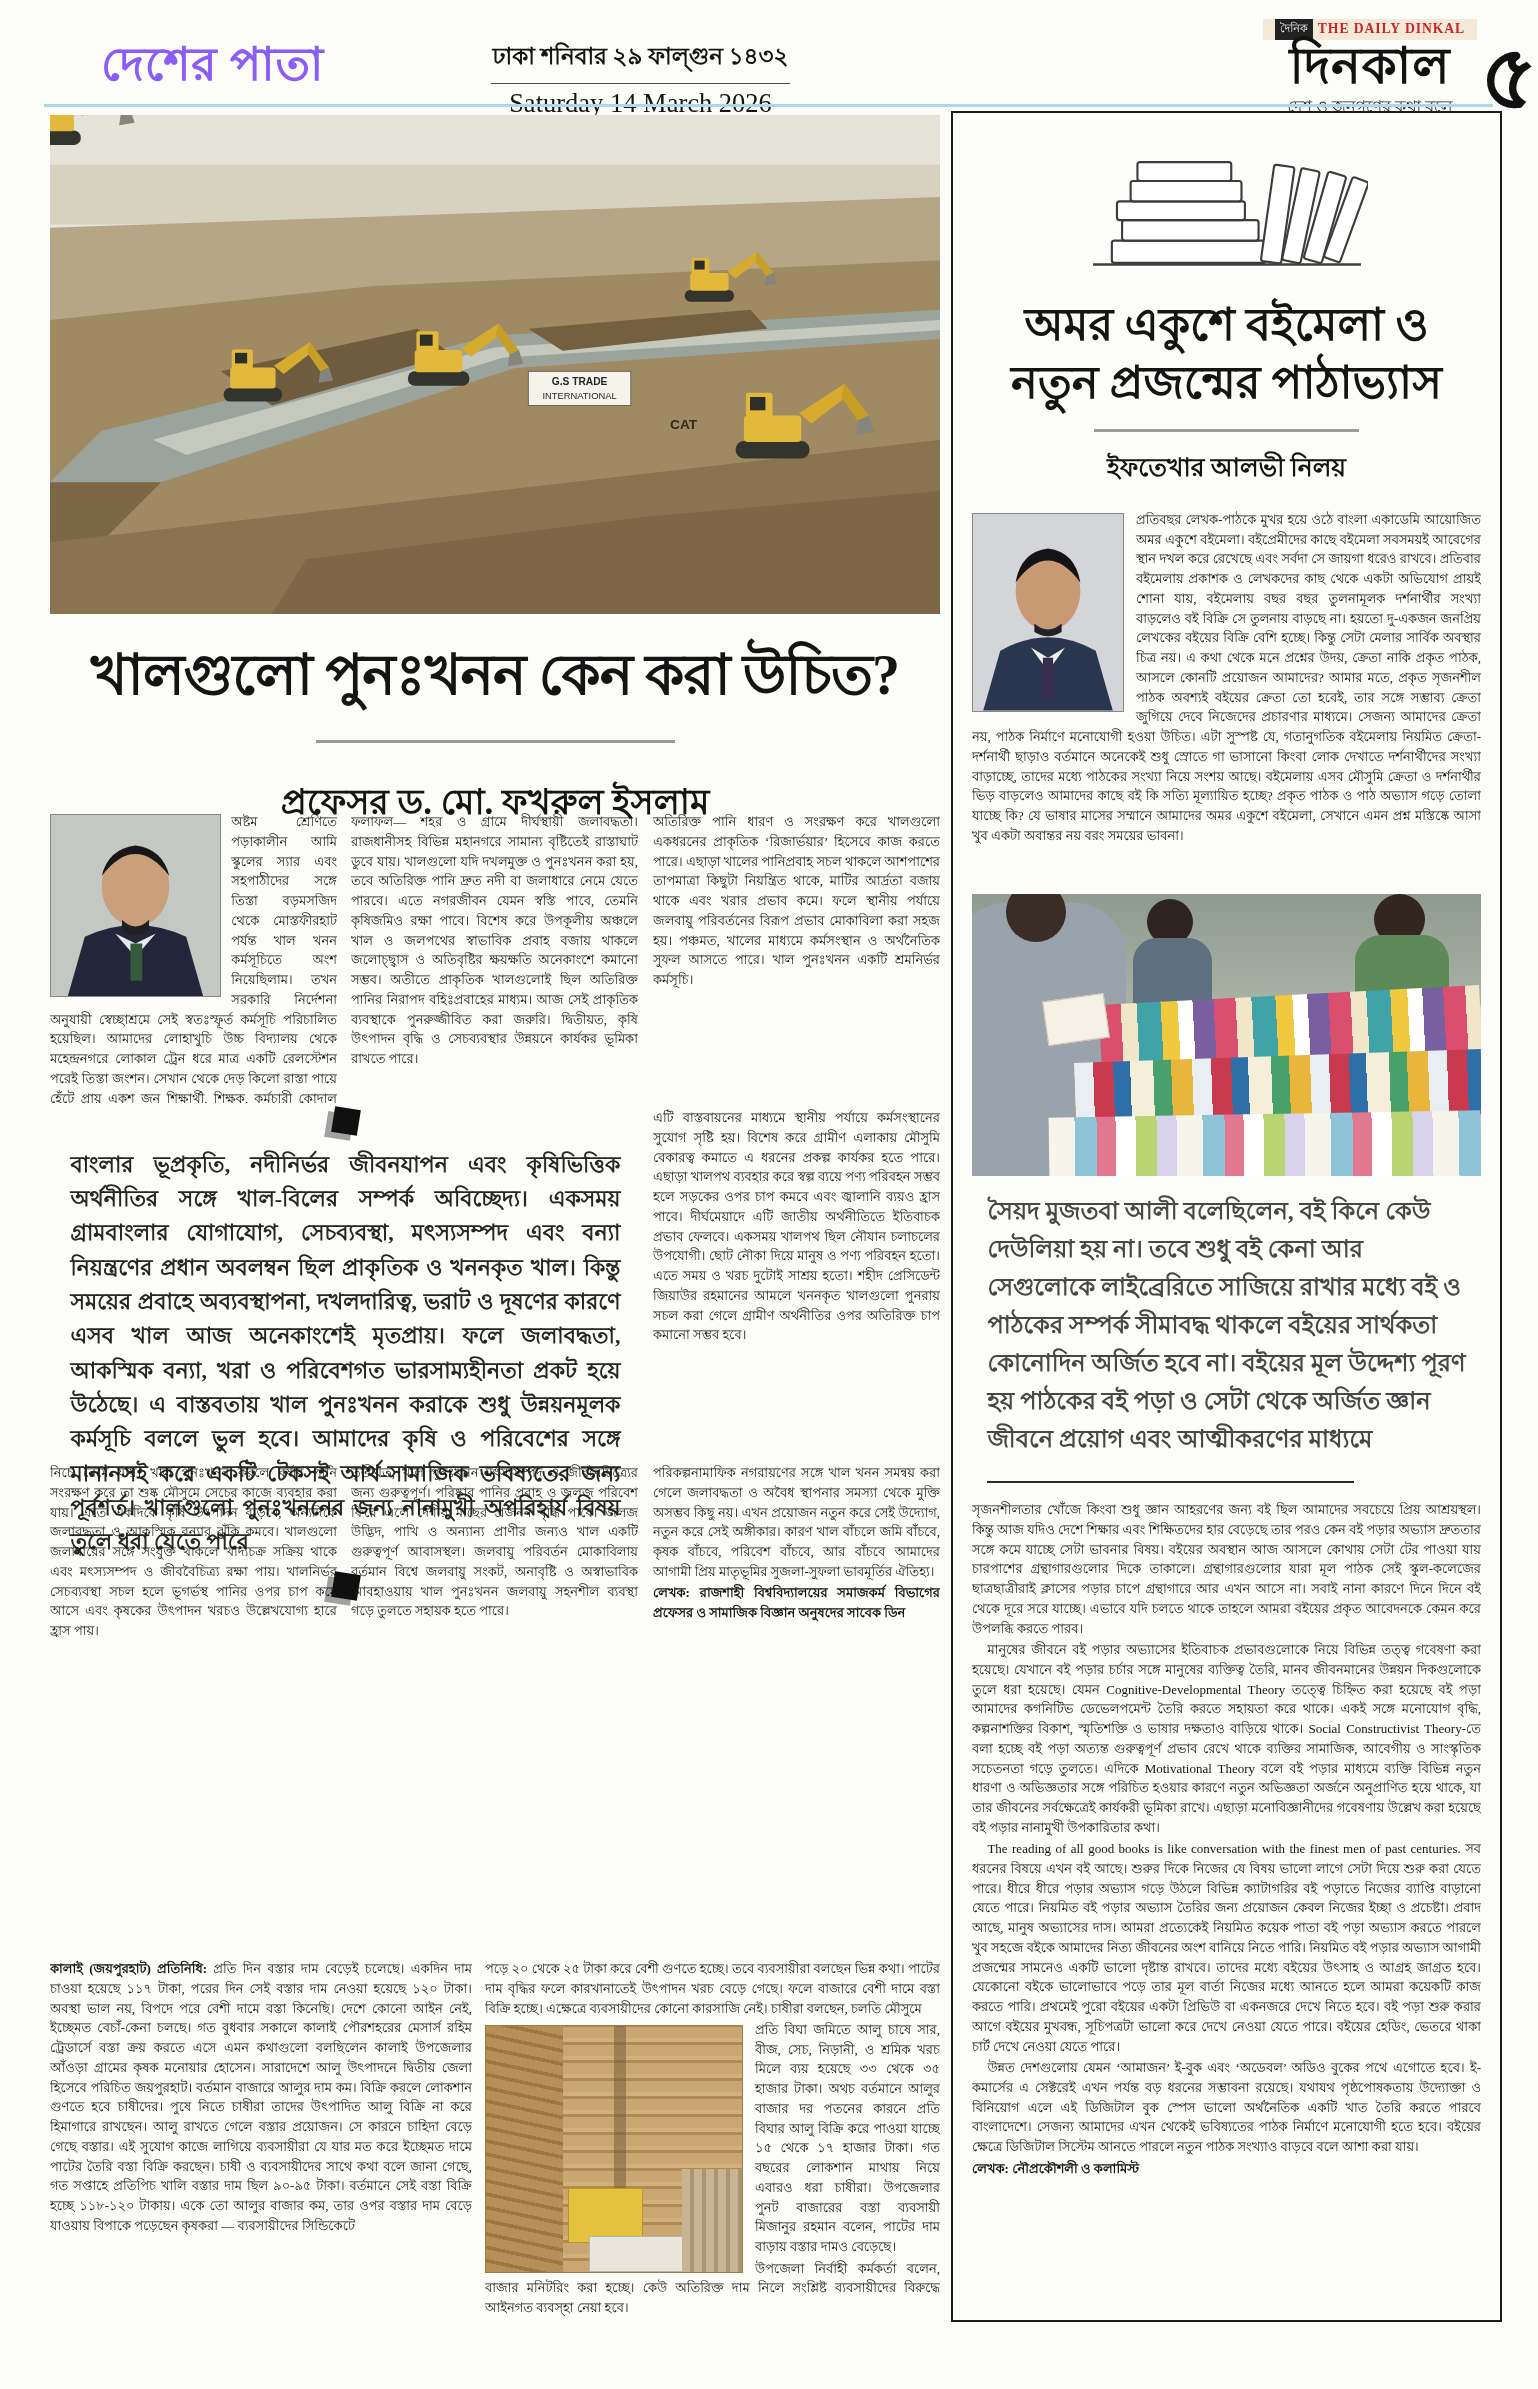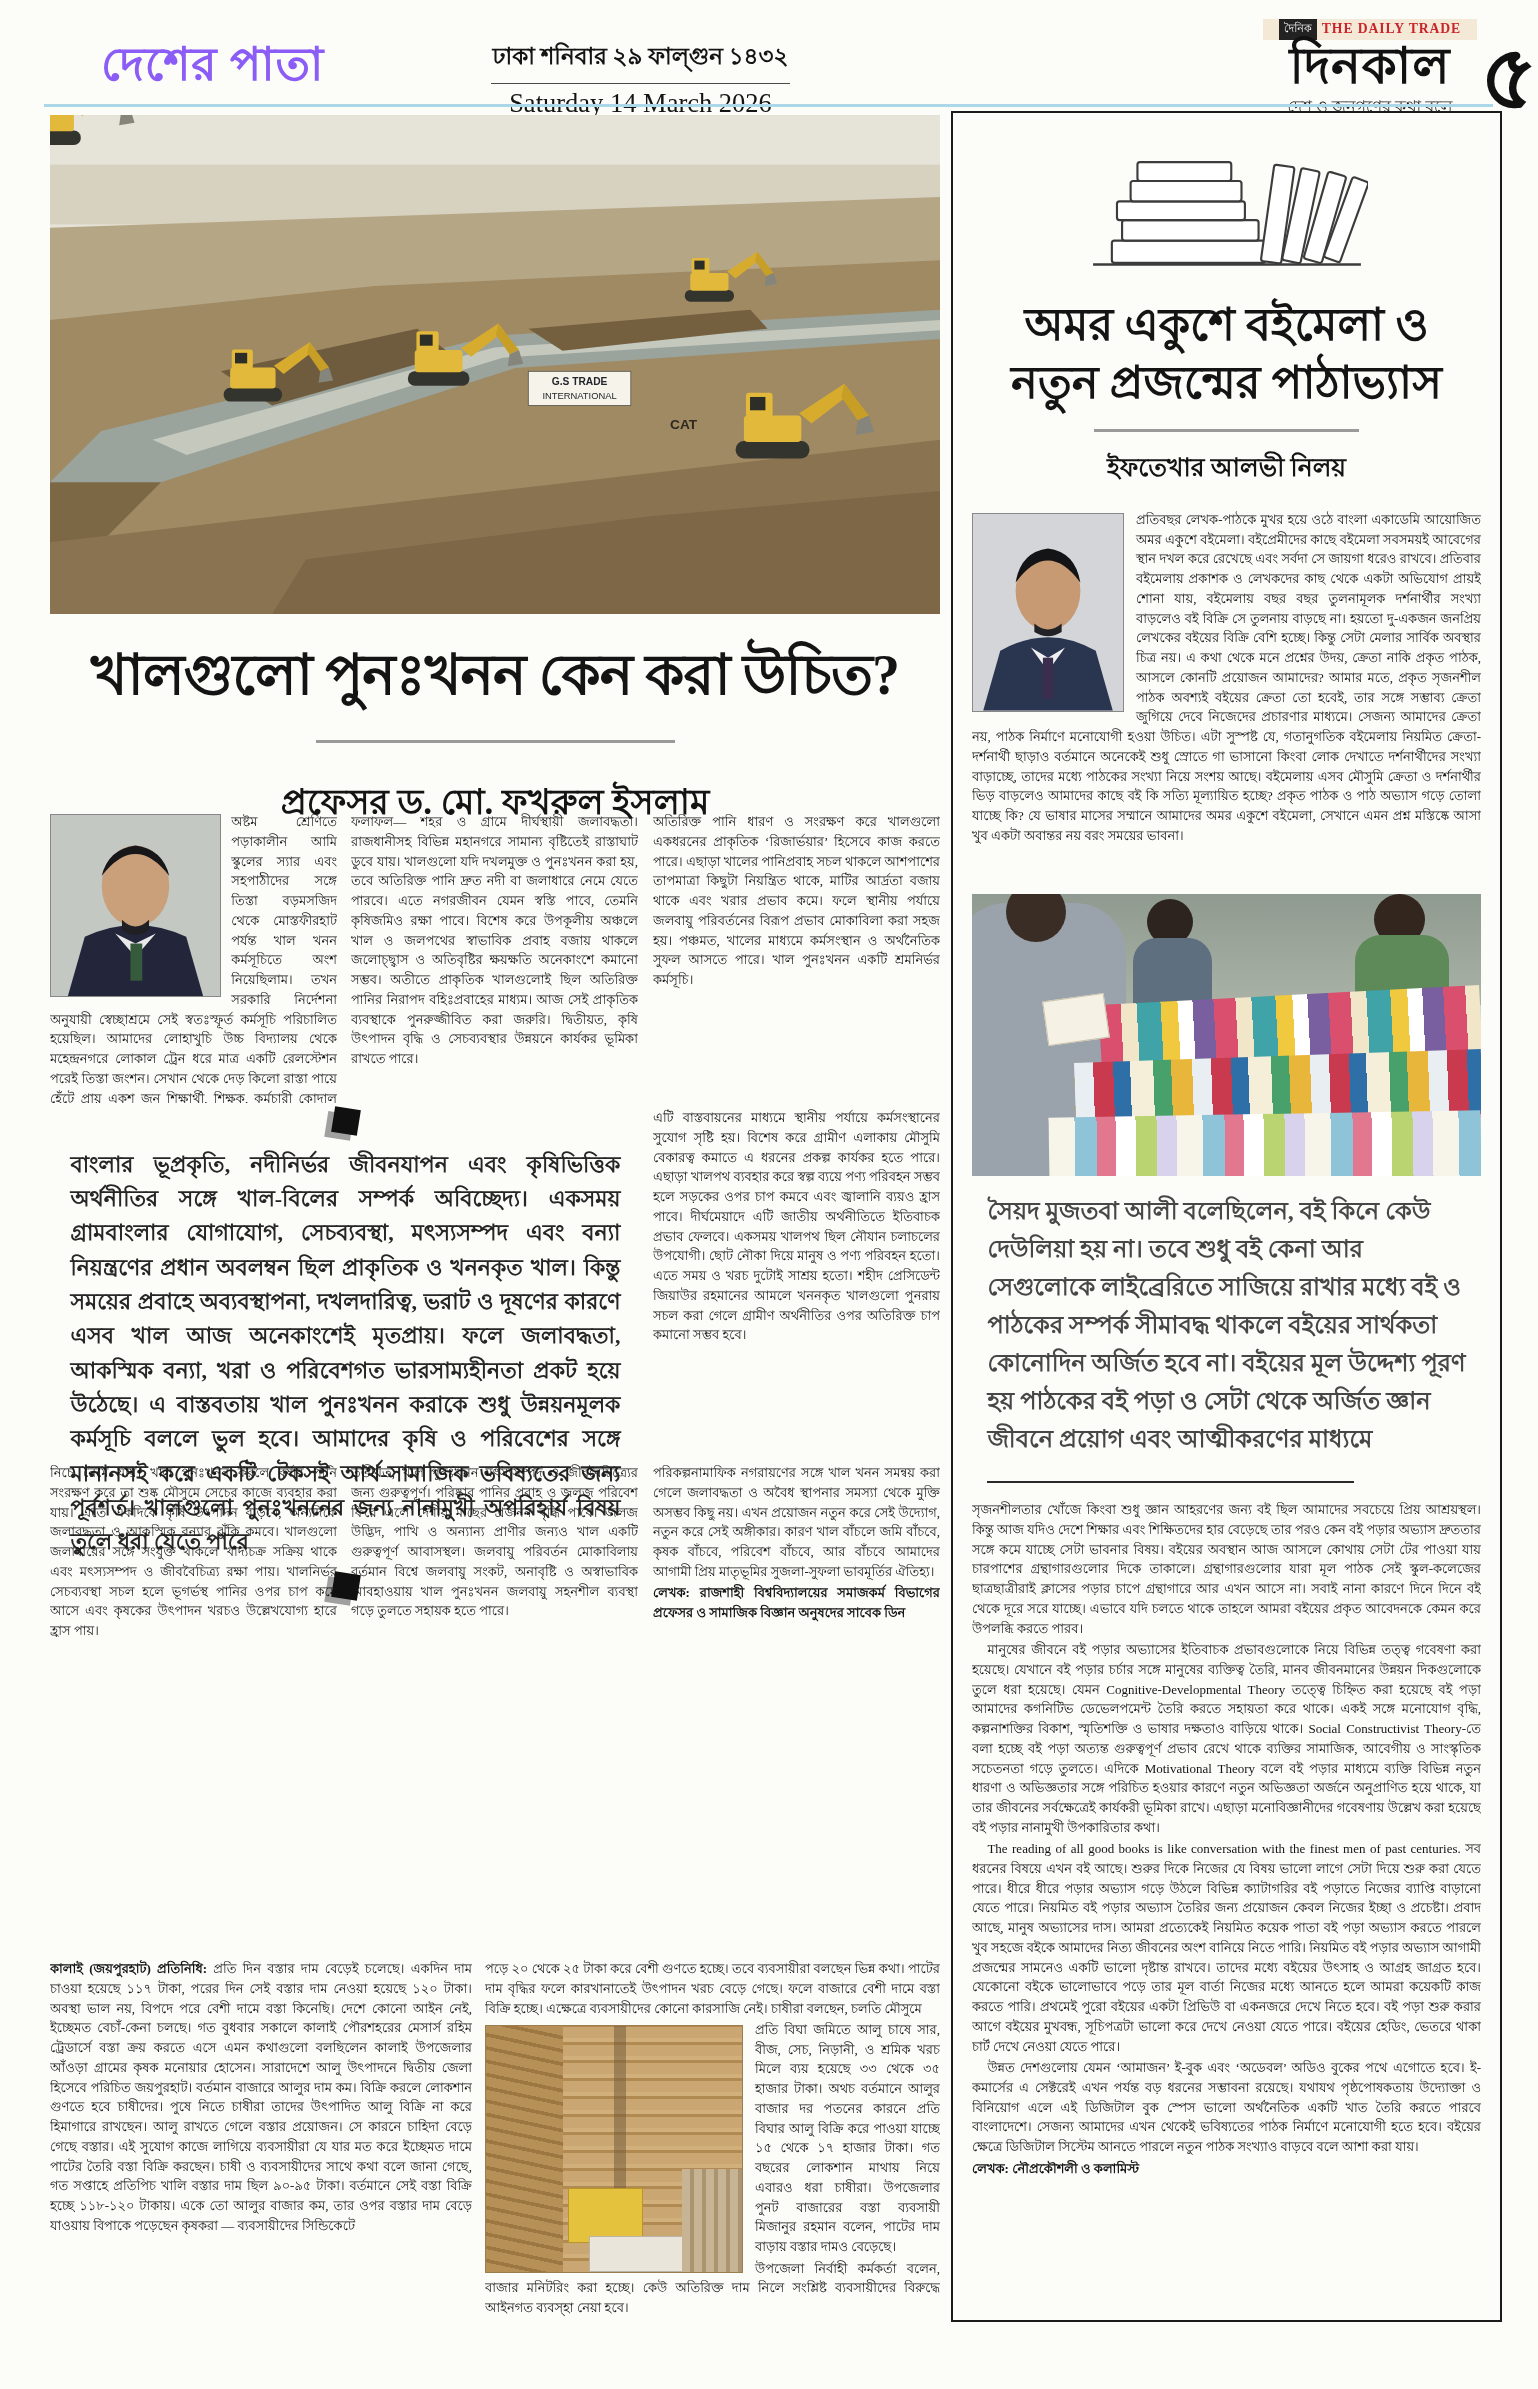--- a/index.html
+++ b/index.html
@@ -70,21 +70,21 @@
   <div class="abs section-title">দেশের পাতা</div>
 
   <div class="abs date-box">
     <div class="date-bn">ঢাকা শনিবার ২৯ ফাল্গুন ১৪৩২</div>
     <div class="date-en">Saturday 14 March 2026</div>
   </div>
 
   <div class="abs masthead">
     <div class="masthead-top">
       <span class="masthead-daily">দৈনিক</span>
-      <span class="masthead-en">THE DAILY TRADE</span>
+      <span class="masthead-en">THE DAILY DINKAL</span>
     </div>
     <div class="masthead-title">দিনকাল</div>
     <div class="masthead-tagline">দেশ ও জনগণের কথা বলে</div>
   </div>
 
   <div class="abs page-num">৫</div>
   <div class="abs blue-rule"></div>
 
   <div class="abs canal-photo">
     <svg width="890" height="499" viewBox="0 0 1042 584">

